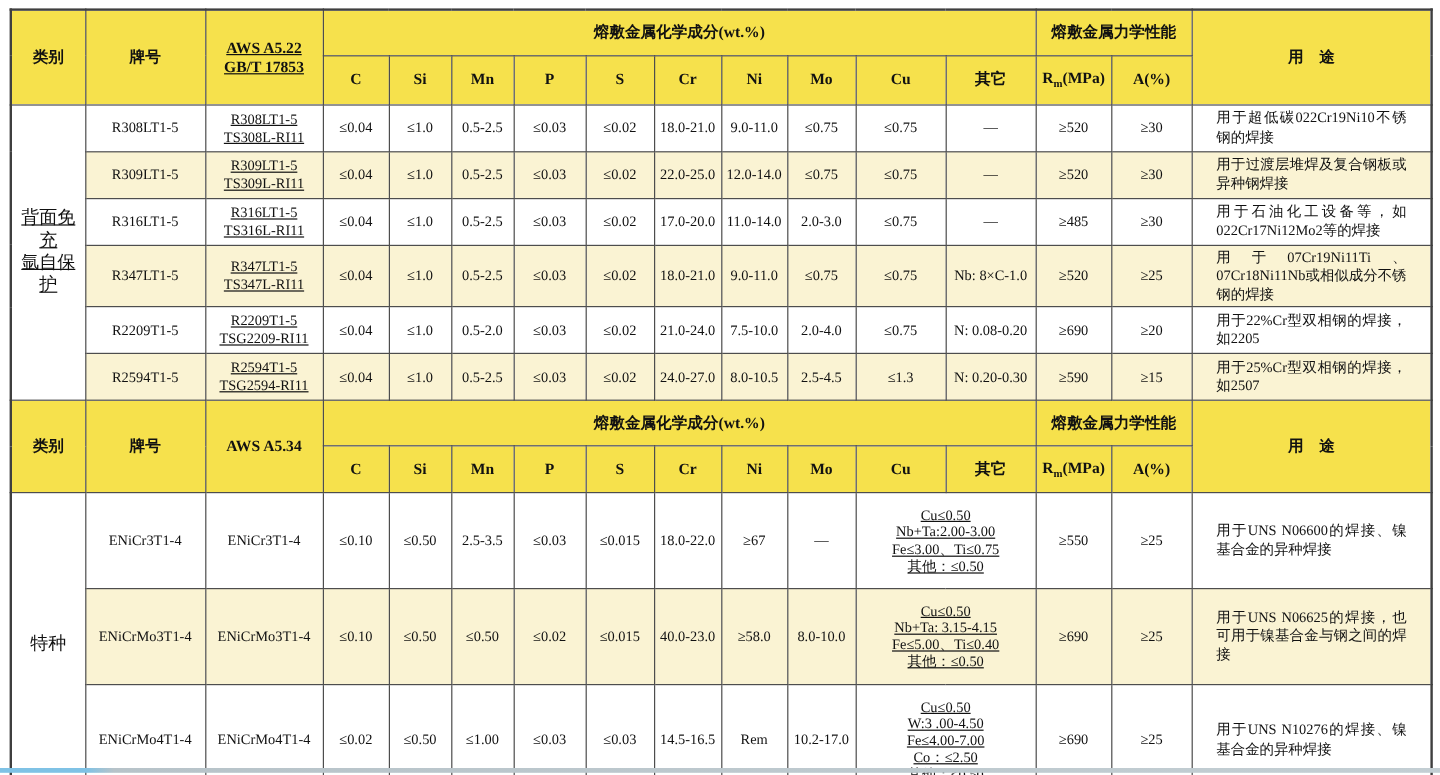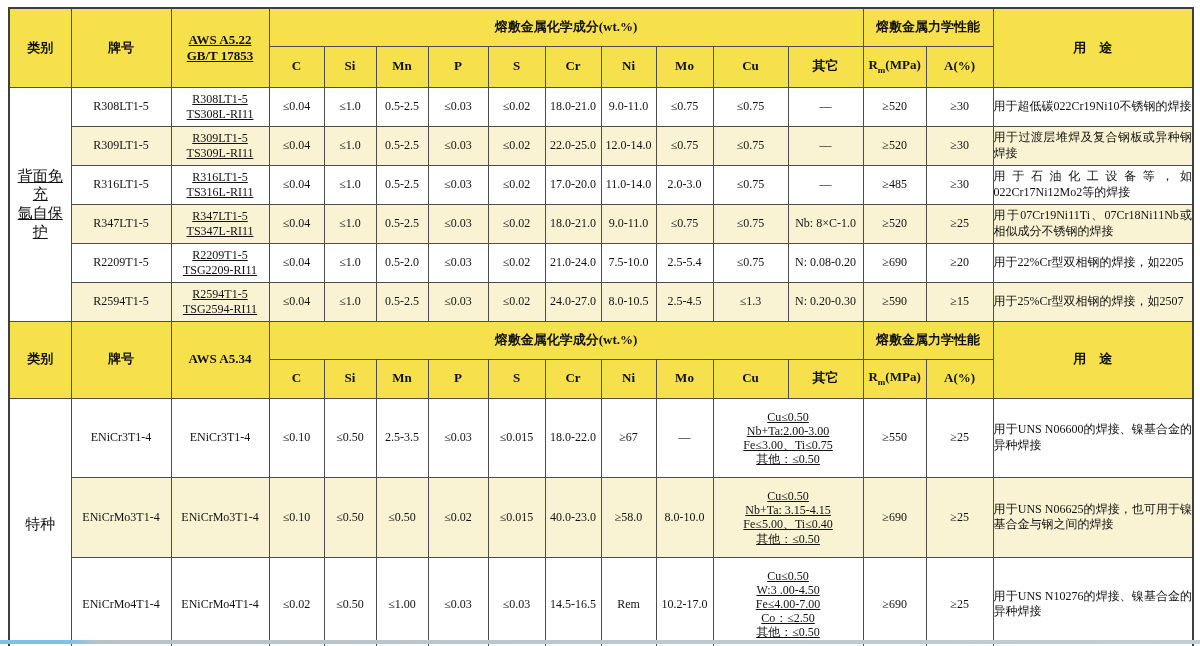--- a/index.html
+++ b/index.html
@@ -9,21 +9,21 @@
         table-layout:fixed;border:2px solid #3f3f3f;}
   .tbl td{border:1px solid #4d4d4d;text-align:center;vertical-align:middle;
         font-size:12px;padding:1px 3px;line-height:1.25;overflow:hidden;}
   .hdr td{background:#F6E14C;font-weight:bold;font-size:13px;}
   .hg{height:38px;} .hs{height:41px;} .hs2{height:39px;}
   .rr{height:39px;} .rb1{height:67px;} .rb2{height:66px;} .rf{height:39px;border-radius:11px;}
   .cream td{background:#FAF3D3;}
   .white td{background:#ffffff;}
   td.cat{background:#ffffff !important;font-size:15px;}
   .pre{white-space:pre-line;text-decoration:underline;}
-  td.usage{text-align:justify;text-align-last:left;padding:2px 0;line-height:1.3;}
+  td.usage{text-align:justify;text-align-last:left;padding:2px 20px;line-height:1.3;}
   td.multi{font-size:12px;line-height:1.18;padding:11px 2px;}
   sub{font-size:9px;}
   td.corner{background:#ffffff !important;position:relative;padding:0;}
   .tri{position:absolute;left:-1px;bottom:-2px;width:62px;height:27px;
        background:#A3D2EC;clip-path:polygon(0 0,100% 100%,0 100%);}
   .bottom-bar{position:absolute;left:0;top:640px;width:1200px;height:4px;
        background:linear-gradient(to right,#7FC2E5 0px,#7FC2E5 72px,#B7C3C9 95px,#C3CED3 100%);}
 </style>
 </head>
 <body>
@@ -152,21 +152,21 @@
       <td>R2209T1-5</td>
       <td class="pre">R2209T1-5
 TSG2209-RI11</td>
       <td>≤0.04</td>
       <td>≤1.0</td>
       <td>0.5-2.0</td>
       <td>≤0.03</td>
       <td>≤0.02</td>
       <td>21.0-24.0</td>
       <td>7.5-10.0</td>
-      <td>2.5-5.4</td>
+      <td>2.0-4.0</td>
       <td>≤0.75</td>
       <td>N: 0.08-0.20</td>
       <td>≥690</td>
       <td>≥20</td>
       <td class="usage">用于22%Cr型双相钢的焊接，如2205</td>
     </tr>
     <tr class="cream rr">
       <td>R2594T1-5</td>
       <td class="pre">R2594T1-5
 TSG2594-RI11</td>

